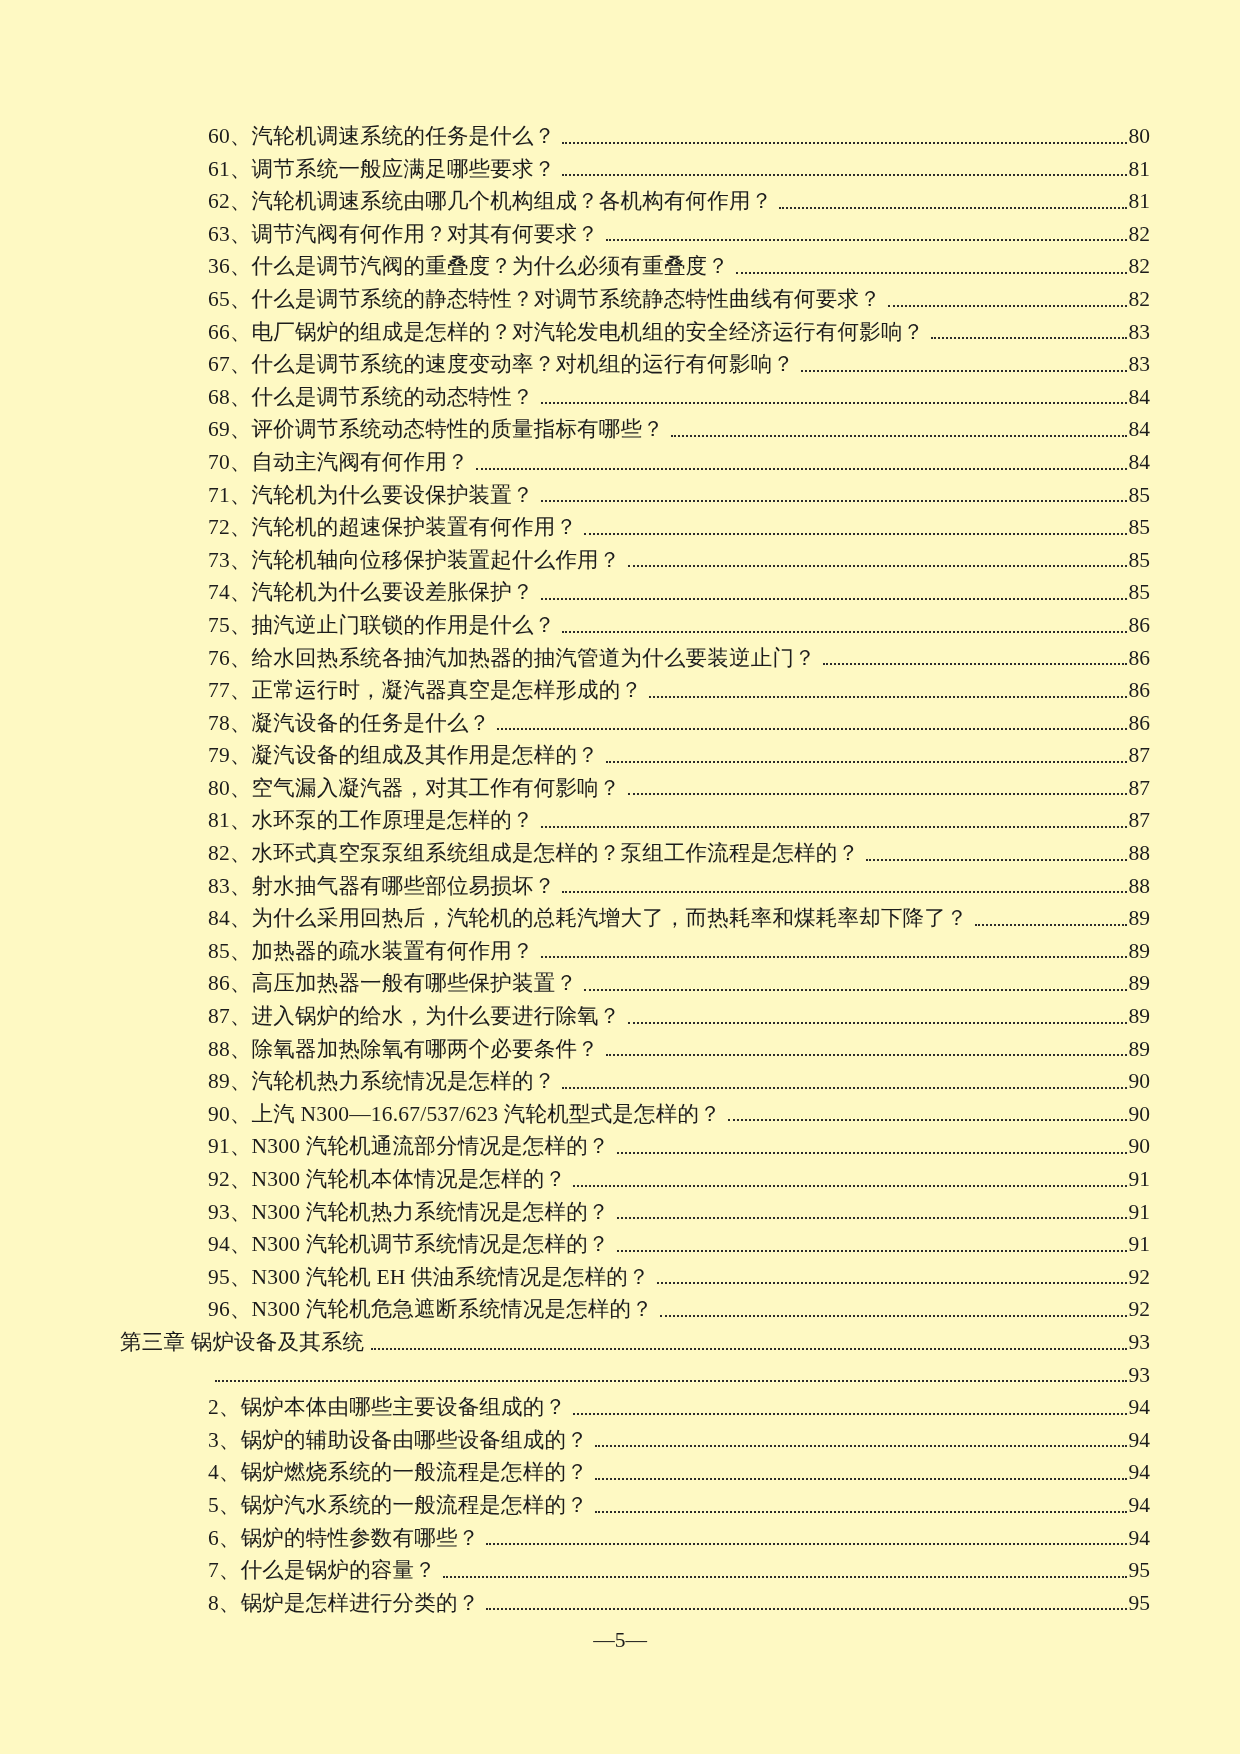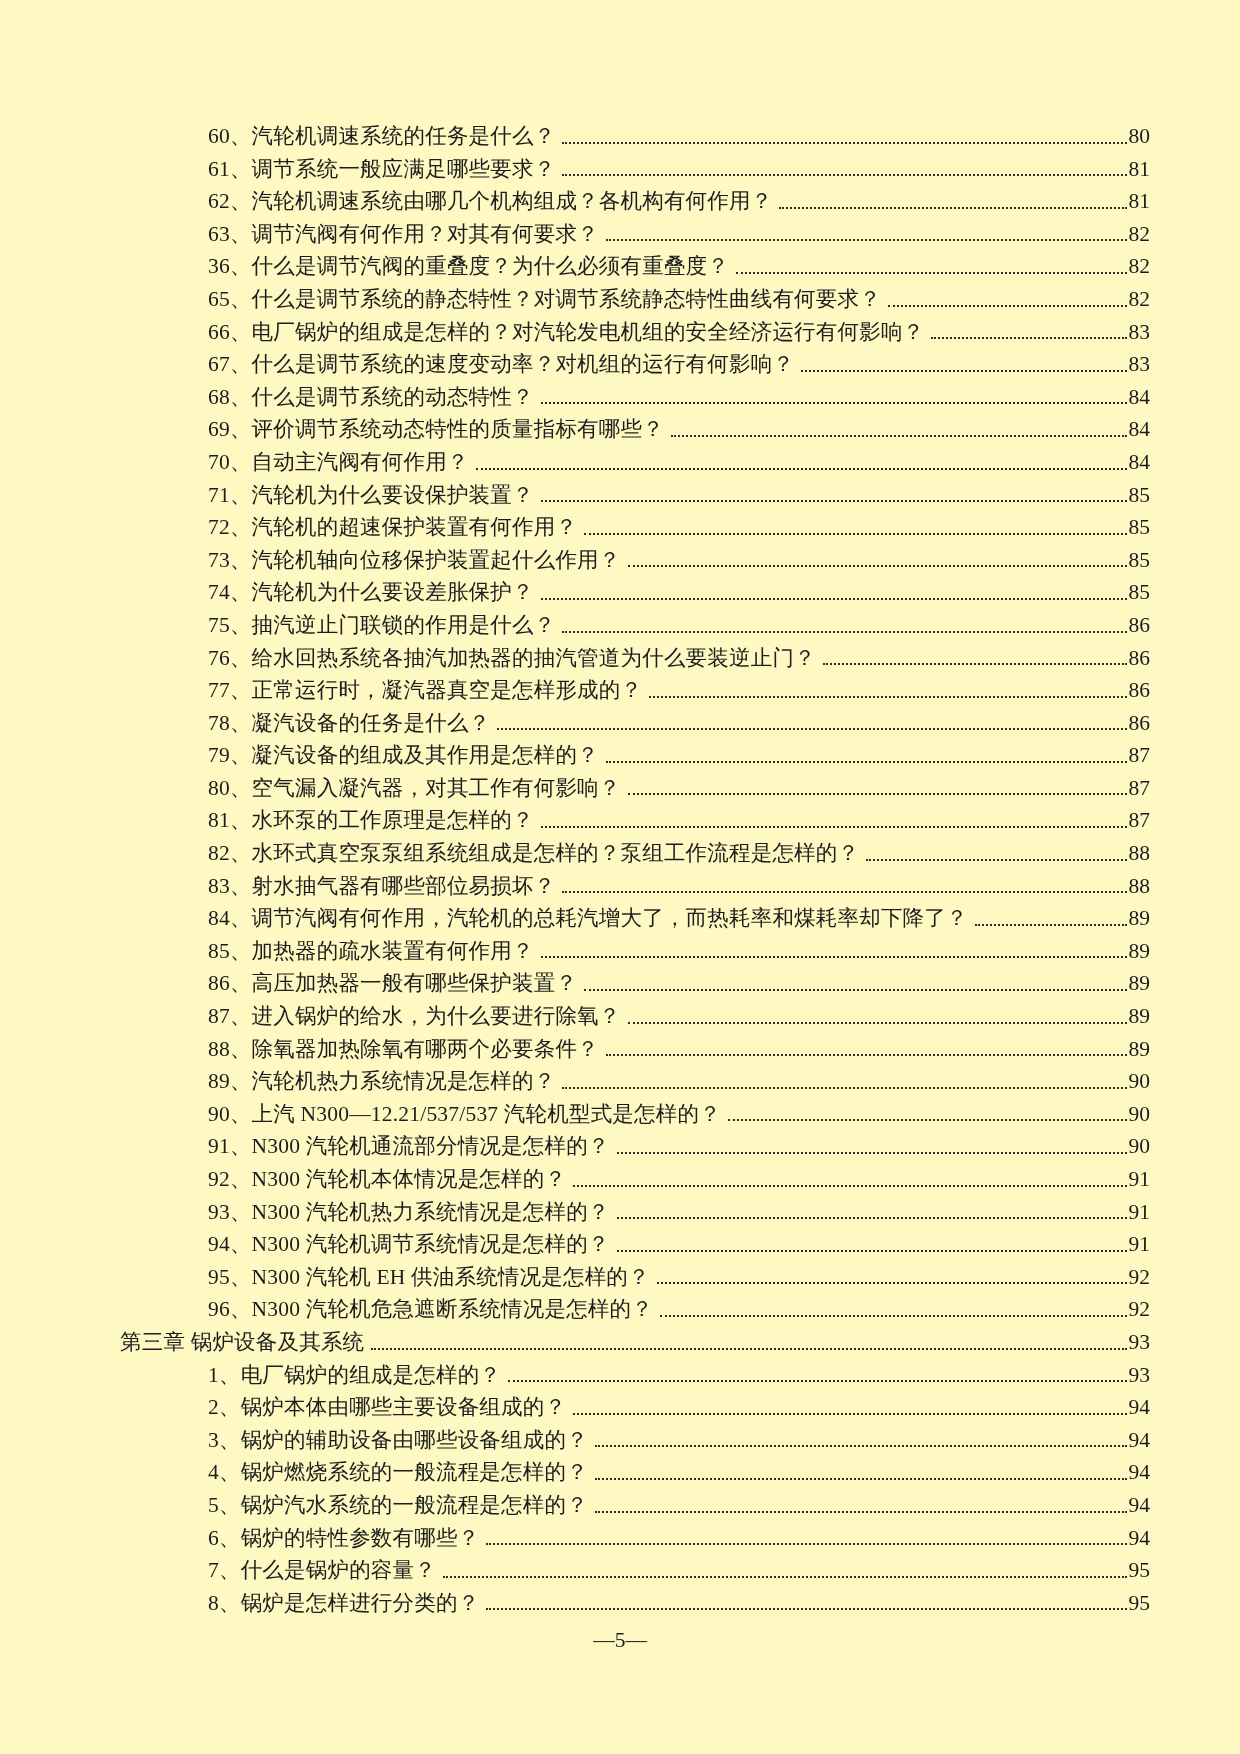--- a/index.html
+++ b/index.html
@@ -192,21 +192,21 @@
     <span class="pagenum">88</span>
   </div>
 
   <div class="row">
     <span class="label"><span class="num">83</span><span class="sep">、</span><span class="title">射水抽气器有哪些部位易损坏？</span></span>
     <span class="dots"></span>
     <span class="pagenum">88</span>
   </div>
 
   <div class="row">
-    <span class="label"><span class="num">84</span><span class="sep">、</span><span class="title">调节汽阀有何作用，汽轮机的总耗汽增大了，而热耗率和煤耗率却下降了？</span></span>
+    <span class="label"><span class="num">84</span><span class="sep">、</span><span class="title">为什么采用回热后，汽轮机的总耗汽增大了，而热耗率和煤耗率却下降了？</span></span>
     <span class="dots"></span>
     <span class="pagenum">89</span>
   </div>
 
   <div class="row">
     <span class="label"><span class="num">85</span><span class="sep">、</span><span class="title">加热器的疏水装置有何作用？</span></span>
     <span class="dots"></span>
     <span class="pagenum">89</span>
   </div>
 
@@ -228,21 +228,21 @@
     <span class="pagenum">89</span>
   </div>
 
   <div class="row">
     <span class="label"><span class="num">89</span><span class="sep">、</span><span class="title">汽轮机热力系统情况是怎样的？</span></span>
     <span class="dots"></span>
     <span class="pagenum">90</span>
   </div>
 
   <div class="row">
-    <span class="label"><span class="num">90</span><span class="sep">、</span><span class="title">上汽 N300—12.21/537/537 汽轮机型式是怎样的？</span></span>
+    <span class="label"><span class="num">90</span><span class="sep">、</span><span class="title">上汽 N300—16.67/537/623 汽轮机型式是怎样的？</span></span>
     <span class="dots"></span>
     <span class="pagenum">90</span>
   </div>
 
   <div class="row">
     <span class="label"><span class="num">91</span><span class="sep">、</span><span class="title">N300 汽轮机通流部分情况是怎样的？</span></span>
     <span class="dots"></span>
     <span class="pagenum">90</span>
   </div>
 
@@ -276,21 +276,20 @@
     <span class="pagenum">92</span>
   </div>
 
   <div class="row chapter">
     <span class="label"><span class="num">第三章</span><span class="sep"> </span><span class="title">锅炉设备及其系统</span></span>
     <span class="dots"></span>
     <span class="pagenum">93</span>
   </div>
 
   <div class="row">
-    <span class="label"><span class="num">1</span><span class="sep">、</span><span class="title">电厂锅炉的组成是怎样的？</span></span>
     <span class="dots"></span>
     <span class="pagenum">93</span>
   </div>
 
   <div class="row">
     <span class="label"><span class="num">2</span><span class="sep">、</span><span class="title">锅炉本体由哪些主要设备组成的？</span></span>
     <span class="dots"></span>
     <span class="pagenum">94</span>
   </div>
 

